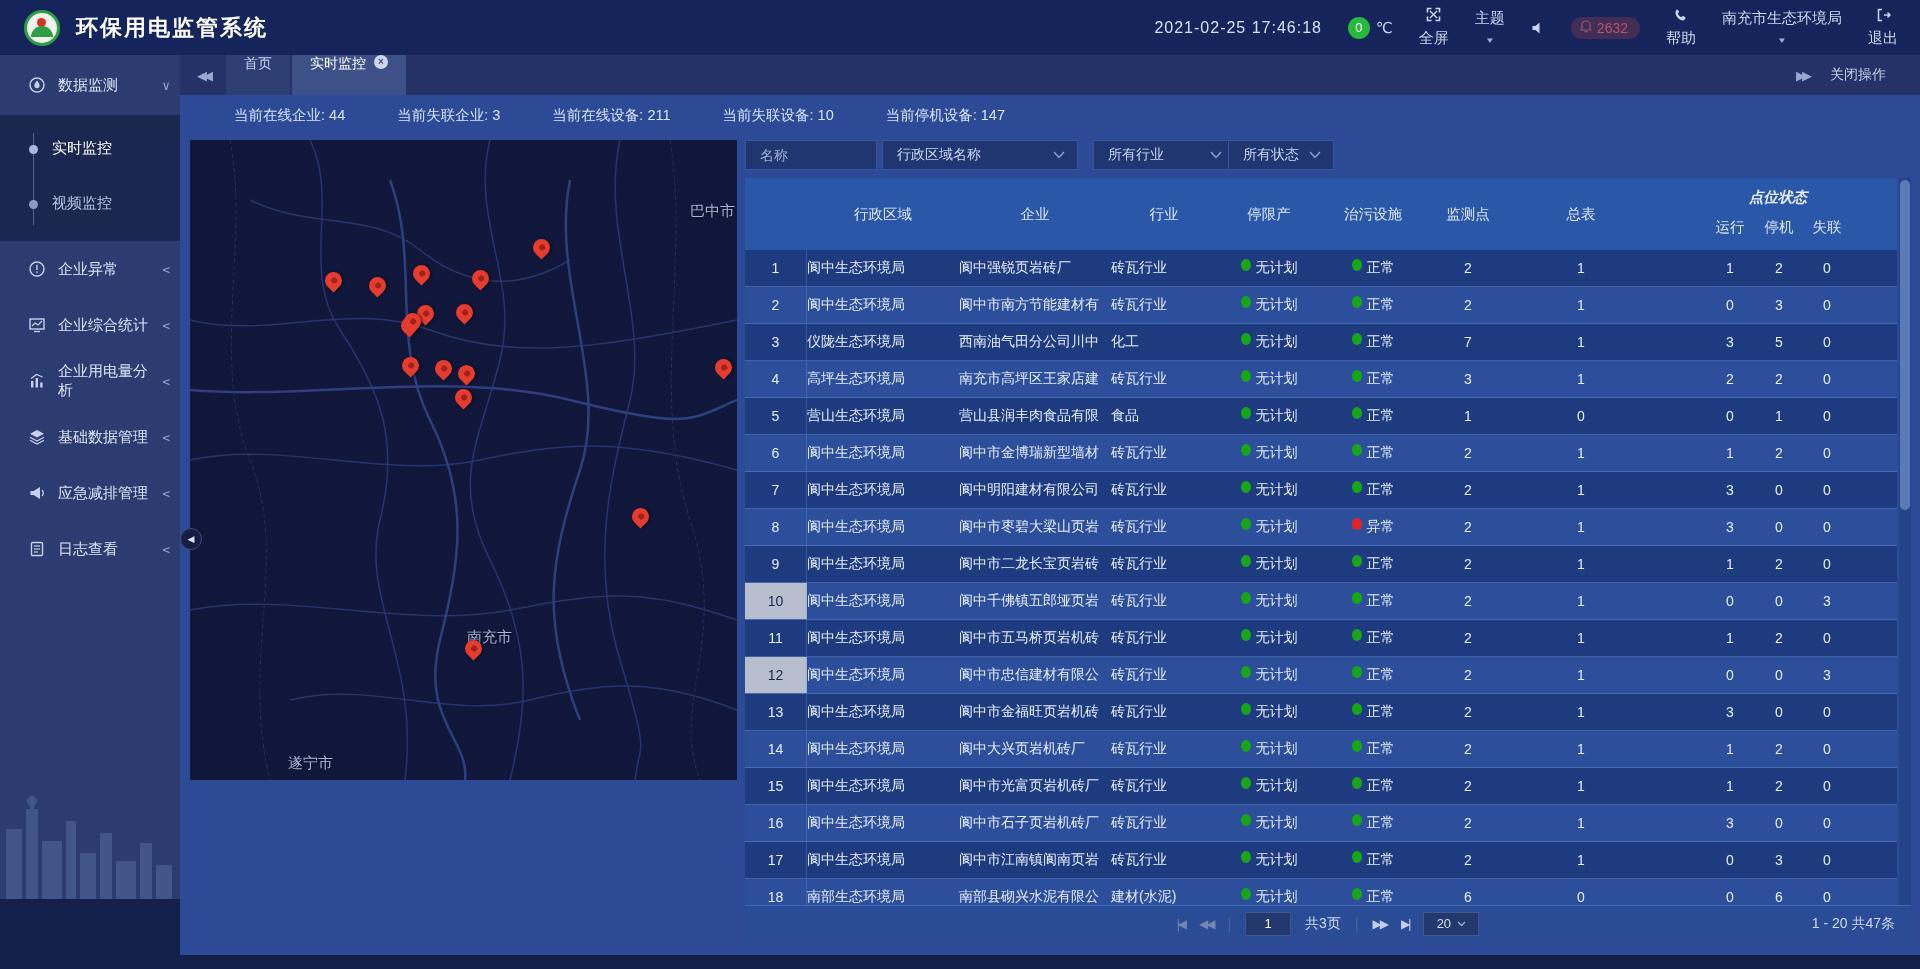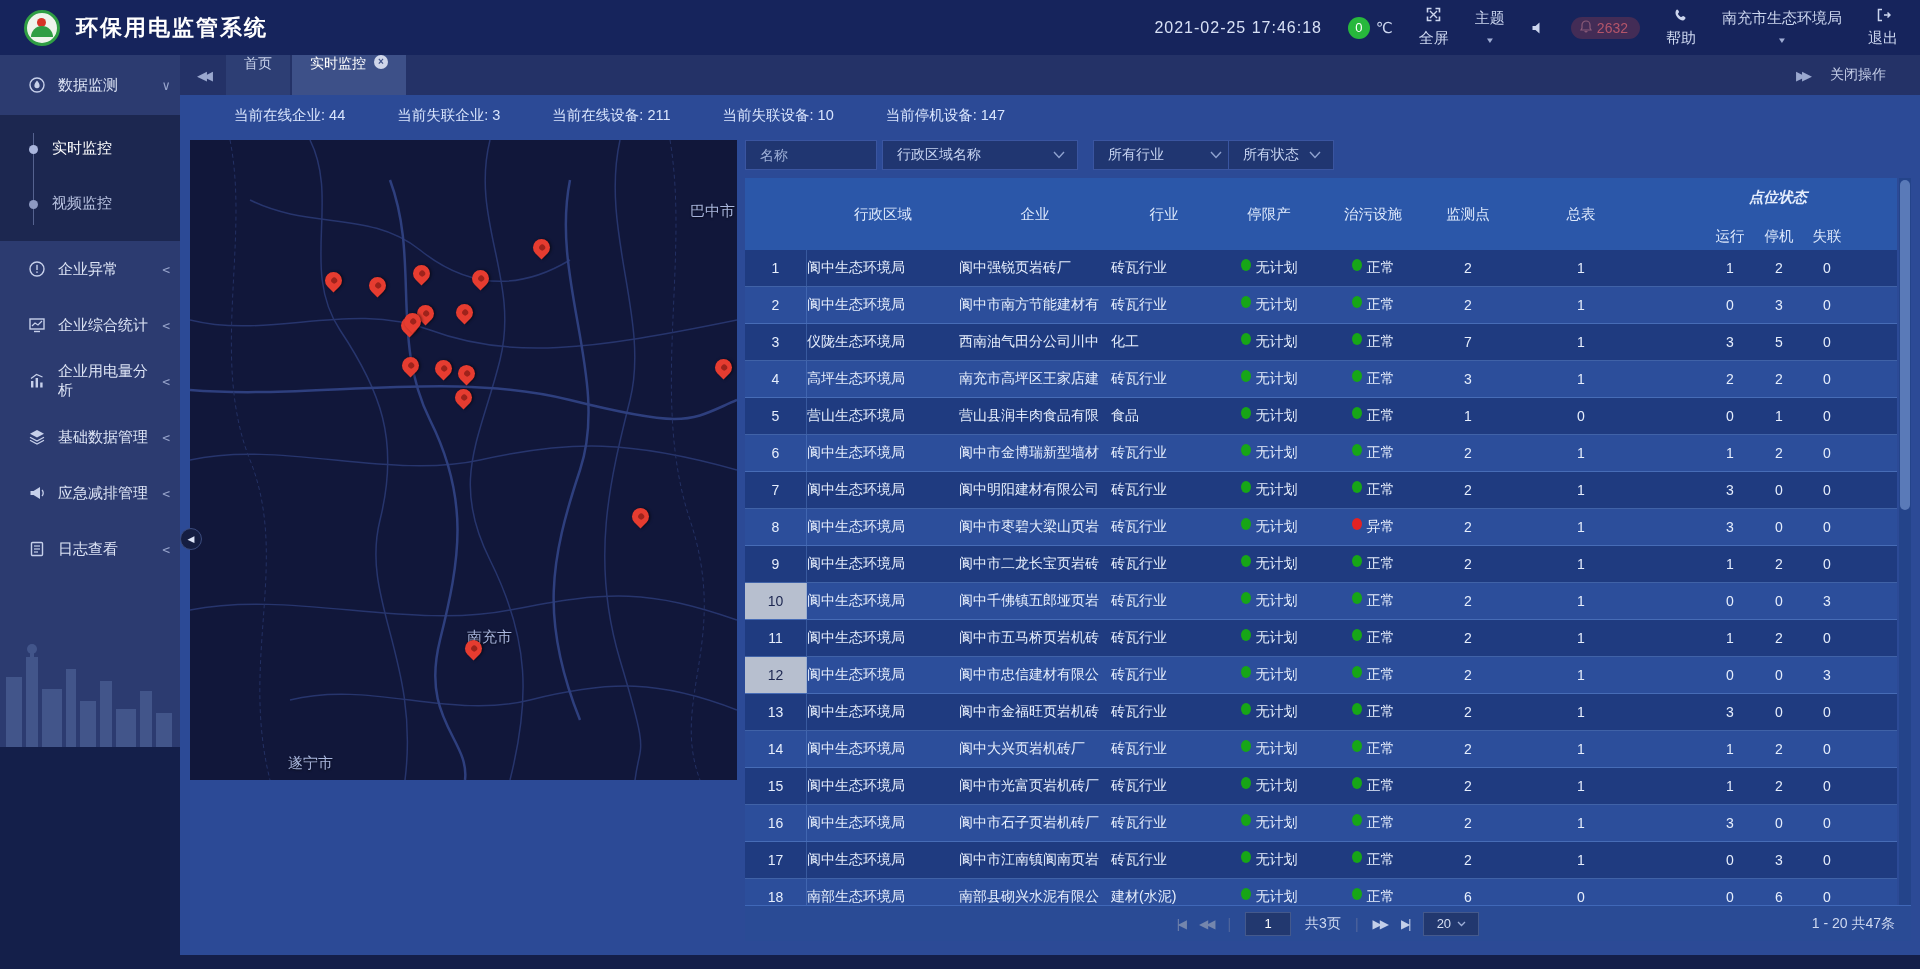--- a/index.html
+++ b/index.html
@@ -23,21 +23,21 @@
   .temp-badge { width:22px; height:22px; border-radius:50%; background:#27b83c; color:#fff;
     font-size:13px; display:flex; align-items:center; justify-content:center; }
   .tb-item { display:flex; align-items:center; gap:7px; cursor:pointer; white-space:nowrap;flex-direction:column; }
   .tb-item svg { display:block; }
   .caret-down { font-size:10px; color:#9fadd4; transform:scaleY(.8); }
   .notif-pill { display:flex; align-items:center; gap:5px; background:#432c56; border-radius:11px;
     padding:3px 12px 3px 9px; color:#b4556a; font-size:14px; }
   .icon { color:#c6d1ec; }
 
   
-  .sidebar { position:absolute; left:0; top:55px; width:180px; height:692px; background:#2c3b70;
+  .sidebar { position:absolute; left:0; top:55px; width:180px; height:844px; background:#2c3b70;
     z-index:20; overflow:hidden; }
   .nav-item { height:56px; display:flex; align-items:center; padding:0 10px 0 28px; color:#dde4f5;
     font-size:15px; cursor:pointer; position:relative; }
   .nav-item.first { height:60px; }
   .nav-item .nav-ic { width:18px; height:18px; margin-right:12px; color:#c7d0ea; flex:0 0 auto; }
   .nav-item .nav-ic svg { width:18px; height:18px; }
   .nav-caret { margin-left:auto; color:#98a5cc; font-size:13px; font-family:"DejaVu Sans Mono",monospace; }
   .submenu { background:#1c2750; position:relative; padding:6px 0 10px 0; }
   .submenu::before { content:""; position:absolute; left:33px; top:18px; bottom:16px; width:1px; background:#55628f; }
   .sub-item { height:55px; display:flex; align-items:center; padding-left:52px; font-size:15px;
@@ -91,21 +91,21 @@
   .f-input input::placeholder { color:#9fb0d8; }
   .f-region { left:137px; width:196px; }
   .f-industry { left:348px; width:142px; }
   .f-status { left:483px; width:106px; }
 
   .table-wrap { position:absolute; left:0; top:38px; width:1166px; height:763px; overflow:hidden; }
   .thead { position:absolute; left:0; top:0; width:1152px; height:72px; background:#2b57a9; color:#dde8fb;
     font-size:14.5px; display:grid; grid-template-columns:62px 152px 152px 106px 104px 104px 86px 140px 54px 50px 48px 48px;
     align-items:center; }
   .thead .hcell { text-align:center; }
-  .thead .sub { align-self:end; padding-bottom:4px; }
+  .thead .sub { align-self:end; padding-bottom:13px; }
   .group-label { position:absolute; left:960px; top:10px; width:146px; text-align:center;
     font-style:italic; font-weight:bold; color:#e4edfc; }
   .tbody { position:absolute; left:0; top:72px; width:1152px; }
   .trow { height:37px; display:grid; grid-template-columns:62px 152px 152px 106px 104px 104px 86px 140px 54px 50px 48px 48px;
     align-items:center; color:#e6eefc; font-size:14px; border-bottom:1px solid rgba(104,146,215,.45); cursor:pointer; }
   .trow.odd { background:#1f3b80; }
   .trow.even { background:#2c4e9b; }
   .tcell { white-space:nowrap; overflow:hidden; }
   .c-idx { text-align:center; height:100%; display:flex; align-items:center; justify-content:center;
     border-right:1px solid rgba(104,146,215,.35); }

